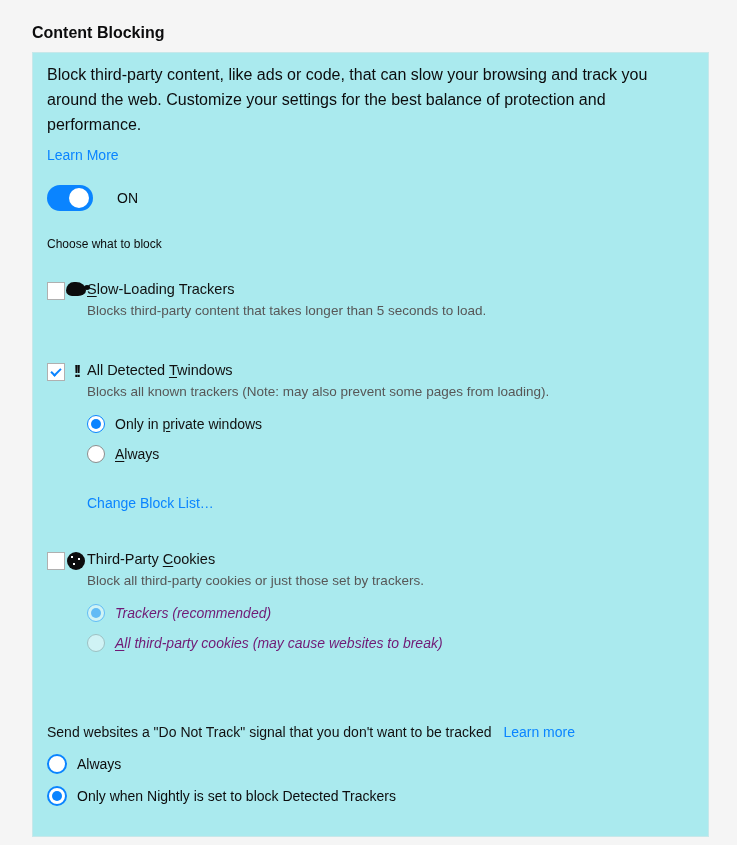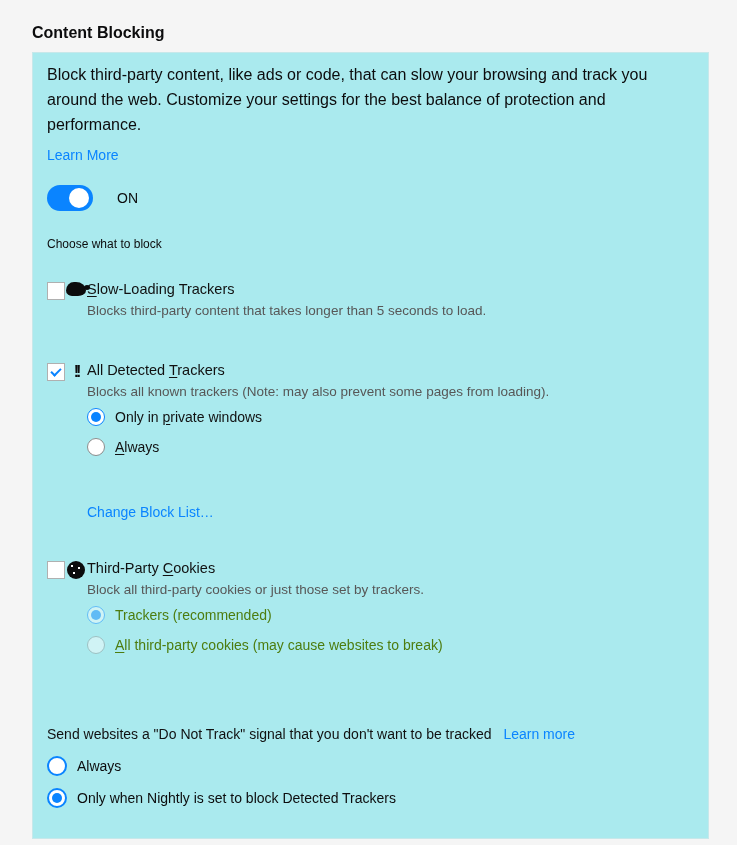--- a/index.html
+++ b/index.html
@@ -118,21 +118,21 @@
   .block-title {
     font-size: 14.5px;
     color: #111;
   }
   .block-desc {
     font-size: 13.5px;
     color: #575757;
     margin-top: 6px;
   }
   .radio-group {
-    margin-top: 9px;
+    margin-top: 16px;
   }
   .radio-row {
     display:flex;
     align-items:center;
     gap: 10px;
     margin-bottom: 12px;
     cursor:pointer;
   }
   .radio {
     width: 18px; height: 18px;
@@ -145,25 +145,25 @@
   .radio.selected {
     border-color: #0a84ff;
   }
   .radio.selected .dot {
     width: 10px; height: 10px;
     border-radius:50%;
     background: #0a84ff;
   }
   .radio.disabled { opacity:0.45; }
   .radio-label { font-size:14px; color:#111; }
-  .radio-label.disabled { color:#4d7c0f; }
+  .radio-label.disabled { color:#701a75;font-style:italic; }
   .change-link {
     color:#0a84ff;
     font-size:14px;
-    margin-top: 36px;
+    margin-top: 20px;
     display:inline-block;
     cursor:pointer;
   }
   .dnt {
     margin-top: 60px;
     font-size:14px;
     color:#111;
   }
   .dnt-radio-group { margin-top: 14px; }
   .dnt-row {
@@ -230,21 +230,21 @@
     
     <div class="block-item" style="margin-top:44px;">
       <div class="check">
           <div class="tick"></div>
         </div>
       <div class="block-icon">
           <span class="steps">!!</span>
         </div>
       <div class="block-body">
         <div class="block-title">
-          <span>All Detected </span><span class="accesskey">T</span><span>rackers</span>
+          <span>All Detected </span><span class="accesskey">T</span><span>windows</span>
         </div>
         <div class="block-desc">Blocks all known trackers (Note: may also prevent some pages from loading).</div>
 
         <div class="radio-group">
           <div class="radio-row">
             <div class="radio selected">
                 <div class="dot"></div>
               </div>
             <span class="radio-label">
               <span>Only in </span><span class="accesskey">p</span><span>rivate windows</span>

